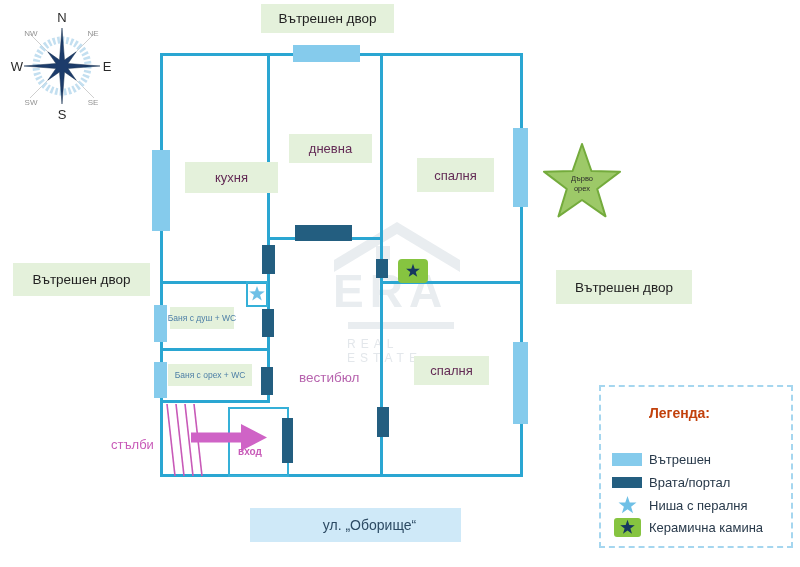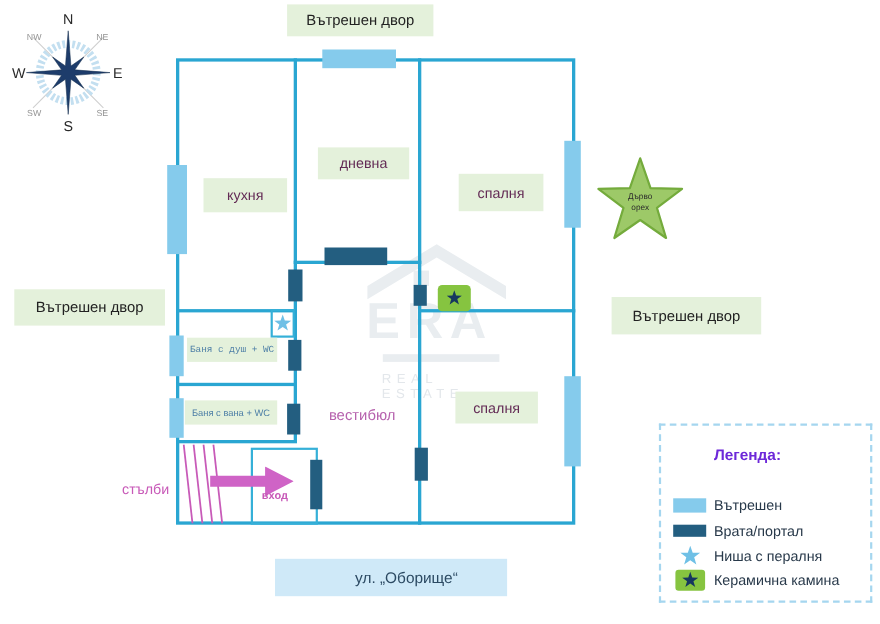--- a/index.html
+++ b/index.html
@@ -24,21 +24,21 @@
           font-size:14px;z-index:6;padding-left:28px;}
   .vestibule-label{color:#b763ae;font-size:13.5px;z-index:6;}
   .magenta-text{color:#c85ab8;z-index:7;}
   
   .wm{z-index:1;}
   .wm-era{color:#e9edf0;font-size:46px;font-weight:bold;letter-spacing:6px;line-height:1;}
   .wm-bar{background:#e9edf0;}
   .wm-sub{color:#e3e7eb;font-size:12px;letter-spacing:5px;}
   
   .legend-box{border:2px dashed #a5d6ef;background:#fff;z-index:6;box-sizing:border-box;}
-  .legend-title{font-size:14px;font-weight:bold;color:#6d28d9;}
+  .legend-title{font-size:14px;font-weight:bold;color:#c2410c;}
   .legend-row{position:absolute;left:0;width:100%;height:22px;}
   .legend-icon{position:absolute;left:8px;width:36px;height:22px;display:flex;align-items:center;justify-content:center;}
   .legend-label{position:absolute;left:48px;top:0;height:22px;display:flex;align-items:center;
                 font-size:13px;color:#28394a;white-space:nowrap;}
   .z2{z-index:2}.z3{z-index:3}.z4{z-index:4}.z5{z-index:5}
   svg{display:block;}
 </style>
 </head>
 <body>
 
@@ -109,26 +109,26 @@
       <polygon points="0,-8 1.88,-2.59 7.61,-2.47 3.04,0.99 4.7,6.47 0,3.2 -4.7,6.47 -3.04,0.99 -7.61,-2.47 -1.88,-2.59" fill="#16375f"></polygon>
     </svg>
   </div>
 
   <svg class="abs z5" style="left:539px;top:141px;" width="86" height="86" viewBox="-43 -43 86 86">
     <polygon points="0,-40 9.4,-12.96 38.04,-12.36 15.2,4.96 23.52,32.36 0,16 -23.52,32.36 -15.2,4.96 -38.04,-12.36 -9.4,-12.96" fill="#9dc968" stroke="#74ab3c" stroke-width="2" stroke-linejoin="round"></polygon>
     <text x="0" y="-3" text-anchor="middle" font-size="7.5" fill="#2b2b2b">Дърво</text>
     <text x="0" y="7" text-anchor="middle" font-size="7.5" fill="#2b2b2b">орех</text>
   </svg>
 
-  <div class="abs room-label" style="left:185px;top:162px;width:76px;height:31px;">кухня</div>
+  <div class="abs room-label" style="left:185px;top:162px;width:93px;height:31px;">кухня</div>
   <div class="abs room-label" style="left:289px;top:134px;width:83px;height:29px;">дневна</div>
   <div class="abs room-label" style="left:417px;top:158px;width:77px;height:34px;">спалня</div>
   <div class="abs room-label" style="left:414px;top:356px;width:75px;height:29px;">спалня</div>
-  <div class="abs bath-label" style="left:170px;top:307px;width:82px;height:22px;font-family:Liberation Mono, monospace;">Баня с душ + WC</div>
-  <div class="abs bath-label" style="left:168px;top:364px;width:84px;height:22px;">Баня с вана + WC</div>
+  <div class="abs bath-label" style="left:170px;top:307px;width:64px;height:22px;">Баня с душ + WC</div>
+  <div class="abs bath-label" style="left:168px;top:364px;width:84px;height:22px;">Баня с орех + WC</div>
   <div class="abs vestibule-label" style="left:299px;top:322px;margin-top:48px;">вестибюл</div>
 
   <svg class="abs z5" style="left:163px;top:404px;" width="42" height="72" viewBox="0 0 42 72">
     <line x1="4" y1="0" x2="12" y2="72" stroke="#c85ab8" stroke-width="1.6"></line>
     <line x1="13" y1="0" x2="21" y2="72" stroke="#c85ab8" stroke-width="1.6"></line>
     <line x1="22" y1="0" x2="30" y2="72" stroke="#c85ab8" stroke-width="1.6"></line>
     <line x1="31" y1="0" x2="39" y2="72" stroke="#c85ab8" stroke-width="1.6"></line>
   </svg>
   <div class="abs magenta-text" style="left:111px;top:437px;font-size:13px;text-align:center;">стълби</div>
 

